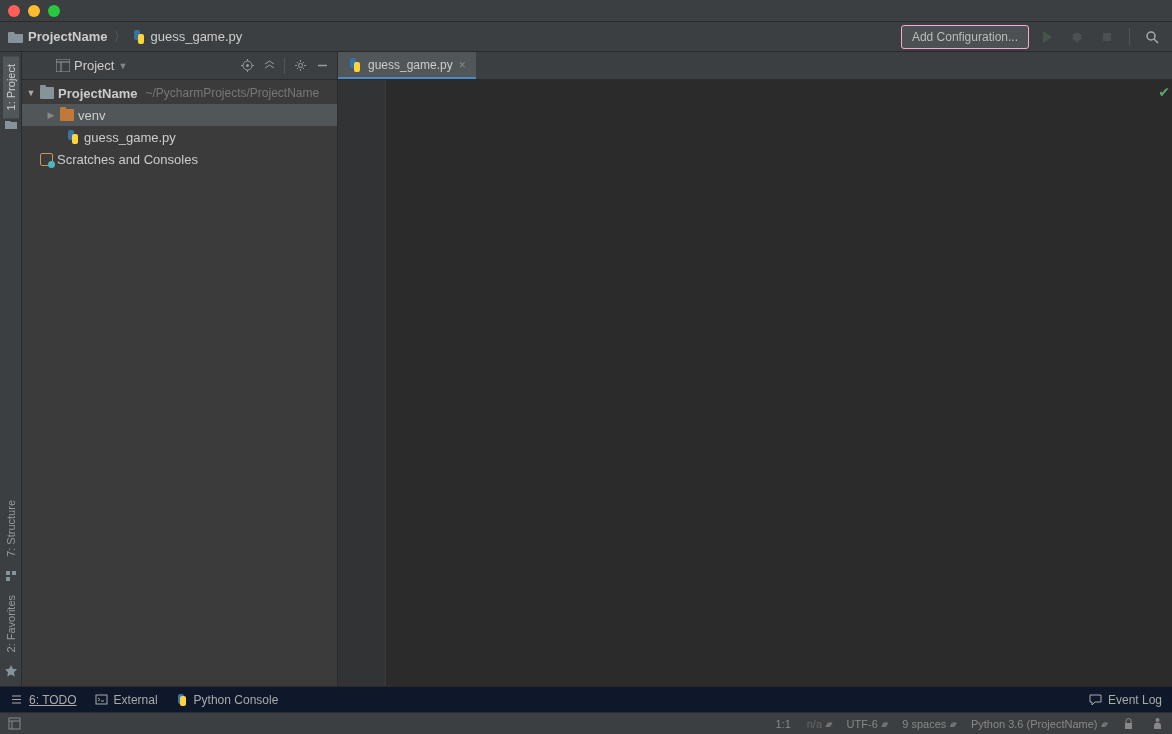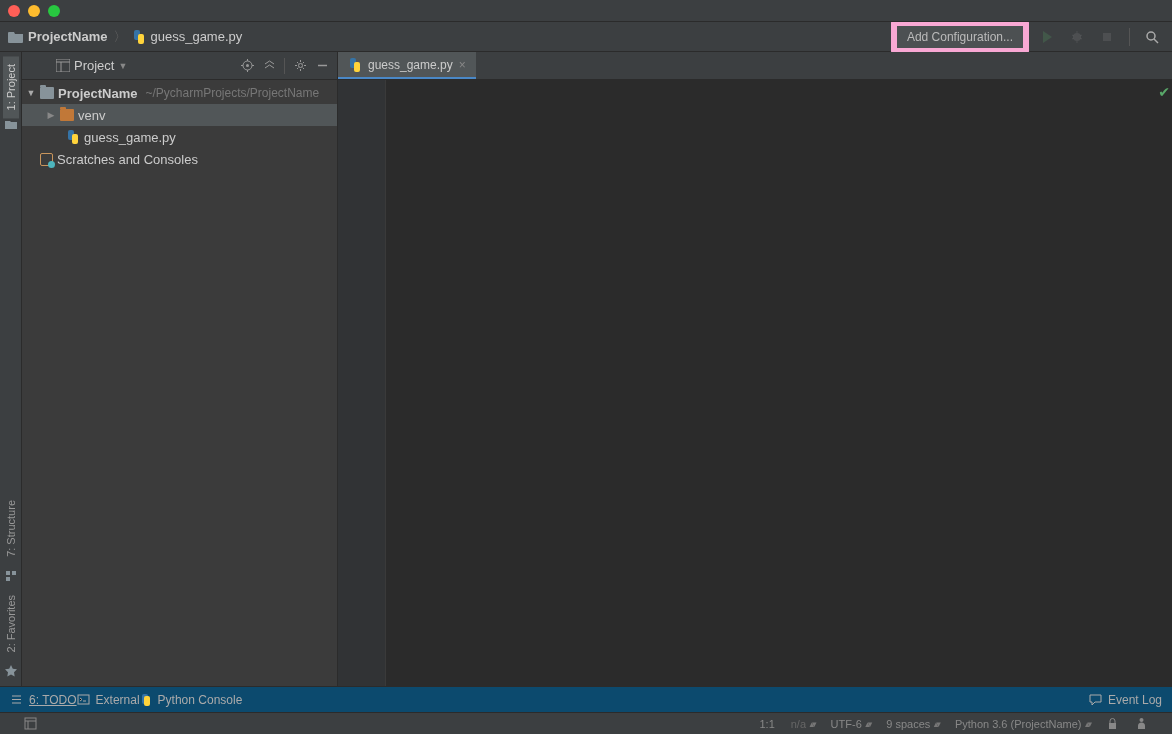--- a/index.html
+++ b/index.html
@@ -48,21 +48,21 @@
 .breadcrumb-sep { color: #666; margin: 0 4px; }
 .folder-icon-svg { width: 16px; height: 14px; fill: #87939a; }
 .py-icon { width: 14px; height: 14px; display:inline-block; position:relative; }
 .py-icon::before, .py-icon::after {
   content: ""; position: absolute; width: 6px; height: 10px; border-radius: 2px;
 }
 .py-icon::before { background:#3573a6; left:2px; top:0; }
 .py-icon::after { background:#ffd43b; right:2px; bottom:0; }
 .nav-right { display: flex; align-items: center; gap: 6px; }
 .config-dropdown {
-  background: #4c5052; border: 6px solid #f9a8d4; padding: 4px 10px;
+  background: #4c5052; border: 1px solid #f9a8d4; padding: 4px 10px;
   border-radius: 3px; color: #bbb; font-size: 12px; cursor: pointer;
 }
 .icon-btn { width:24px; height:24px; display:flex; align-items:center; justify-content:center; cursor:pointer; color:#666; }
 .icon-btn svg { width:14px; height:14px; }
 .icon-btn.disabled { opacity:.5; }
 .main-area { flex:1; display:flex; overflow:hidden; }
 .left-gutter {
   width: 22px; background:#3c3f41; display:flex; flex-direction:column;
   align-items:center; padding:4px 0; border-right:1px solid #2b2b2b;
 }
@@ -115,28 +115,28 @@
   background:#515658; border-bottom:2px solid #4a88c7; cursor:pointer;
   font-size:12px; color:#ccc;
 }
 .editor-tab .close-x { color:#888; font-size:12px; cursor:pointer; }
 .editor-body { flex:1; display:flex; position:relative; background:#2b2b2b; }
 .gutter-line-numbers { width:48px; background:#313335; border-right:1px solid #3a3a3a; }
 .editor-text { flex:1; }
 .editor-right-margin { width:14px; background:#2b2b2b; position:relative; }
 .check-mark { position:absolute; top:4px; right:2px; color:#59a869; font-size:14px; }
 .bottom-toolbar {
-  height:26px; background:#0c4a6e; border-top:1px solid #2b2b2b;
-  display:flex; align-items:center; padding:0 10px; font-size:12px;
+  height:26px; background:#0f172a; border-top:1px solid #2b2b2b;
+  display:flex; align-items:center; padding:0 10px; gap:18px; font-size:12px;
 }
 .bottom-toolbar .btn { display:flex; align-items:center; gap:6px; cursor:pointer; color:#aaa; }
 .bottom-toolbar .spacer { flex:1; }
 .status-bar {
   height:22px; background:#3c3f41; border-top:1px solid #2b2b2b;
-  display:flex; align-items:center; padding:0 24px; gap:16px; font-size:11px; color:#888;
+  display:flex; align-items:center; padding:0 8px; gap:16px; font-size:11px; color:#888;
 }
 .status-bar .spacer { flex:1; }
 .status-item { display:flex; align-items:center; gap:3px; cursor:pointer; }
 .updown { font-size:9px; letter-spacing:-2px; color:#777; }
 .lock-svg, .man-svg { width:13px; height:13px; fill:#888; }
 </style>
 </head>
 <body>
 
 <div class="titlebar">

